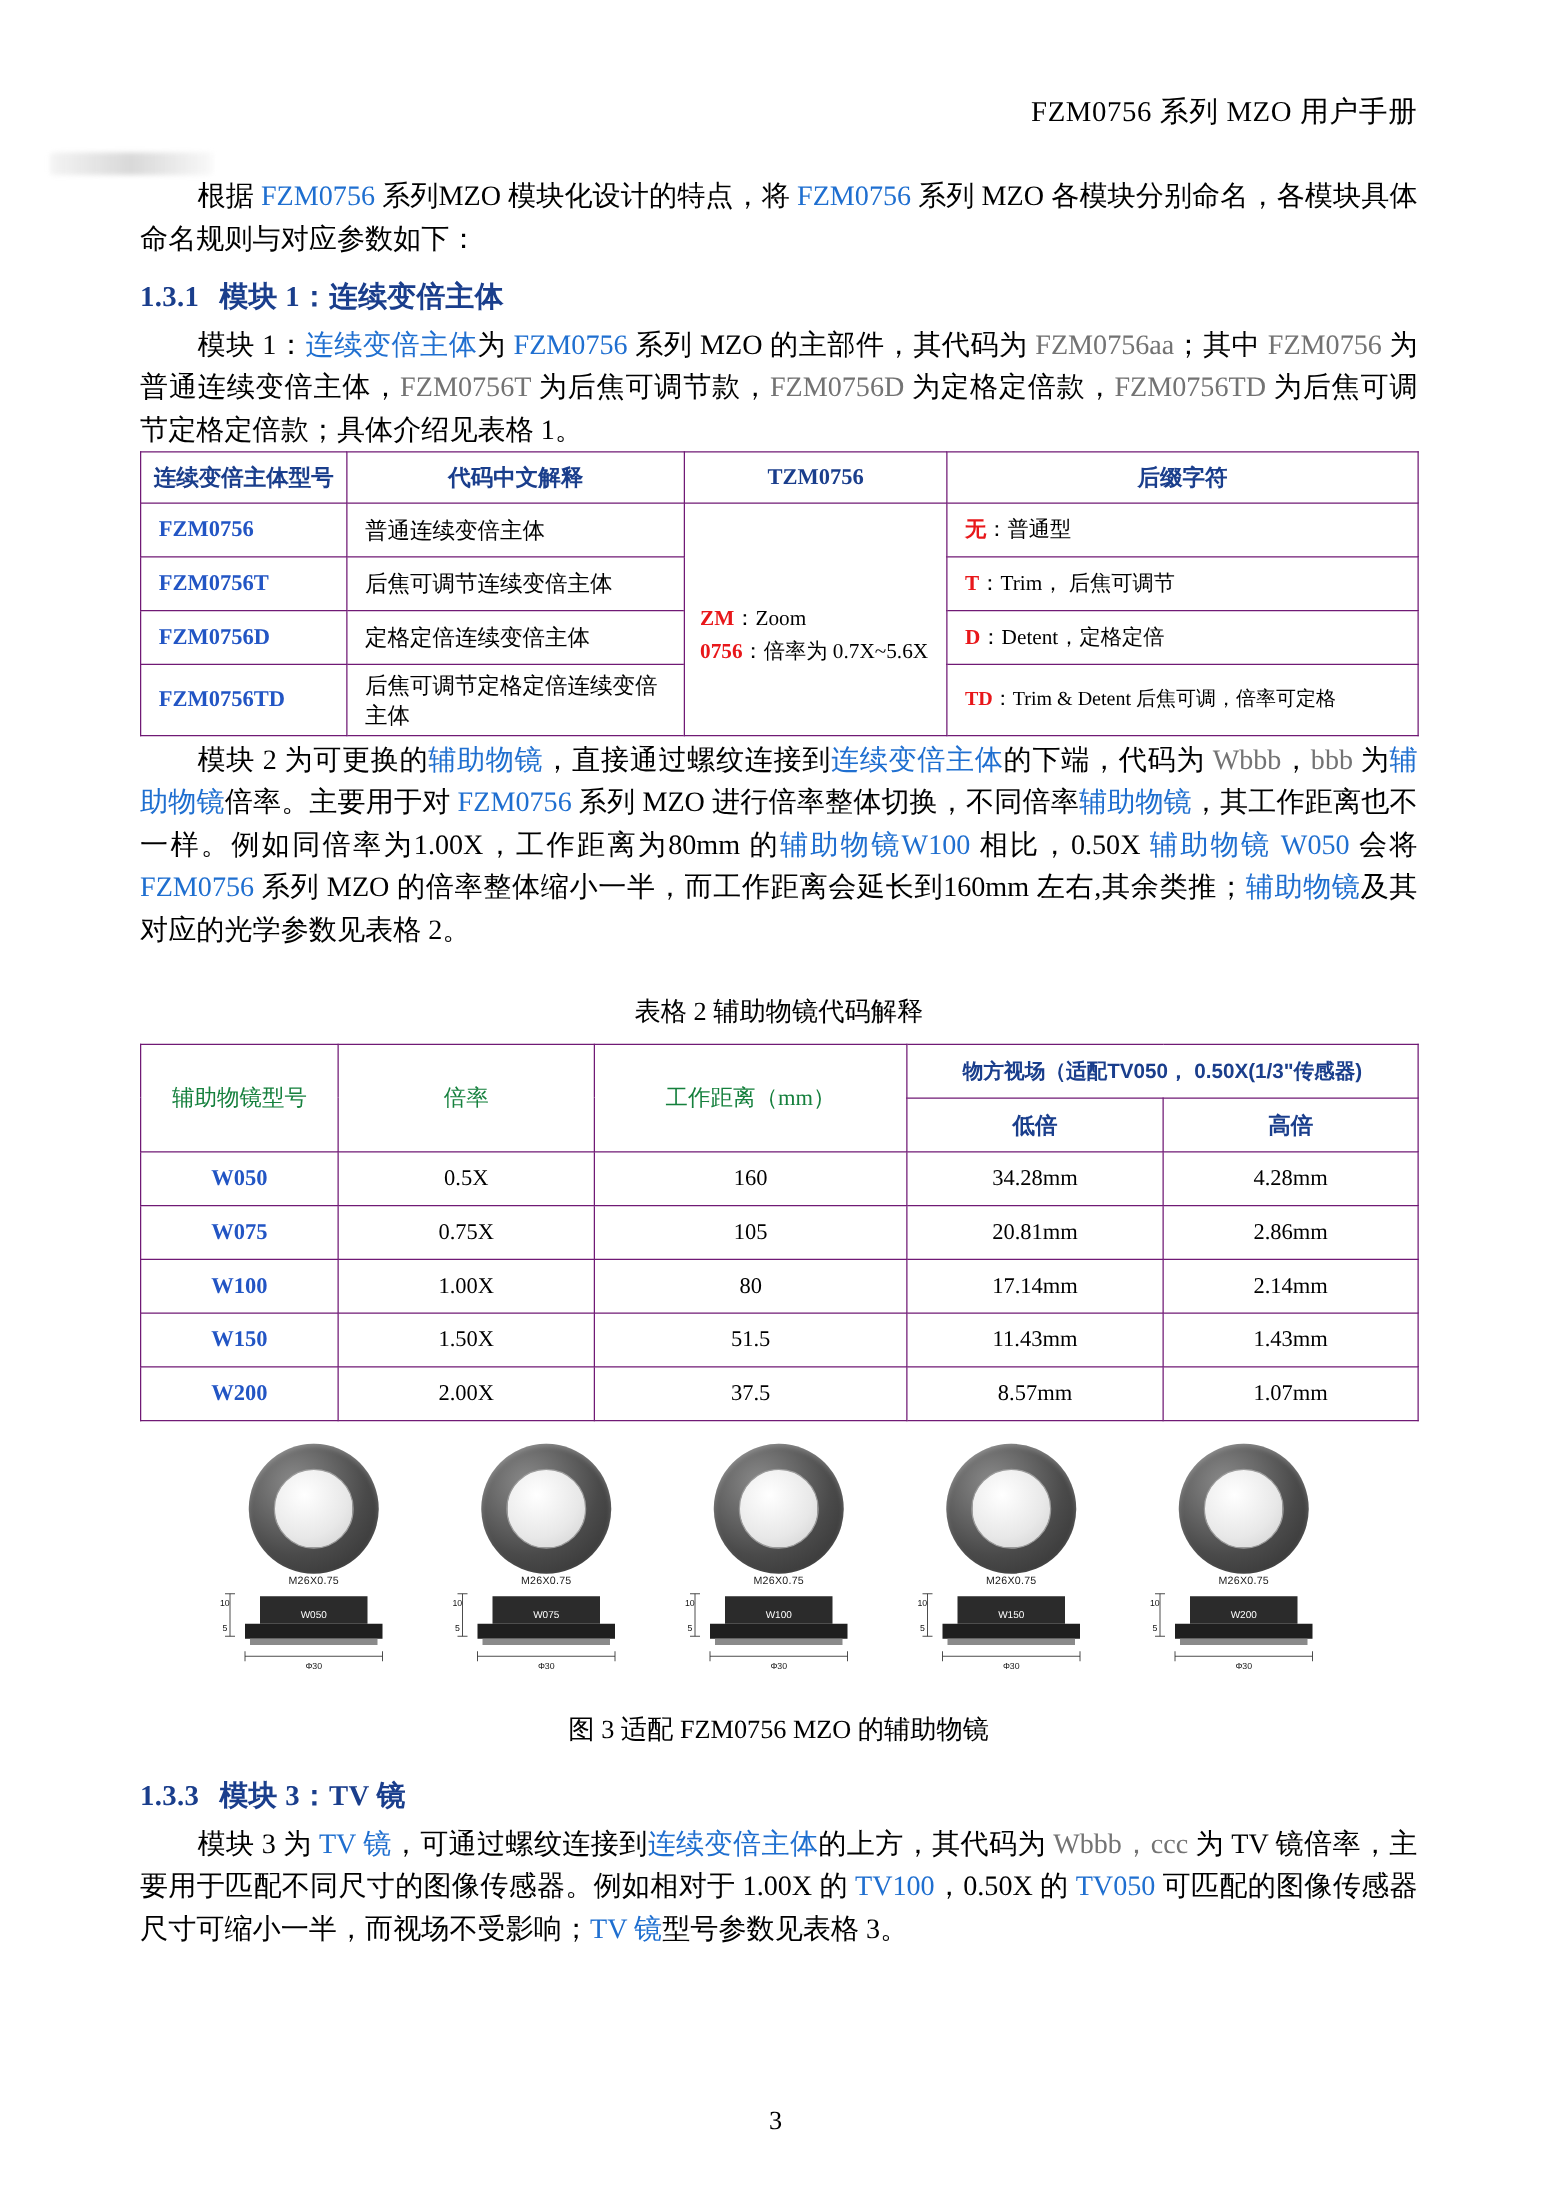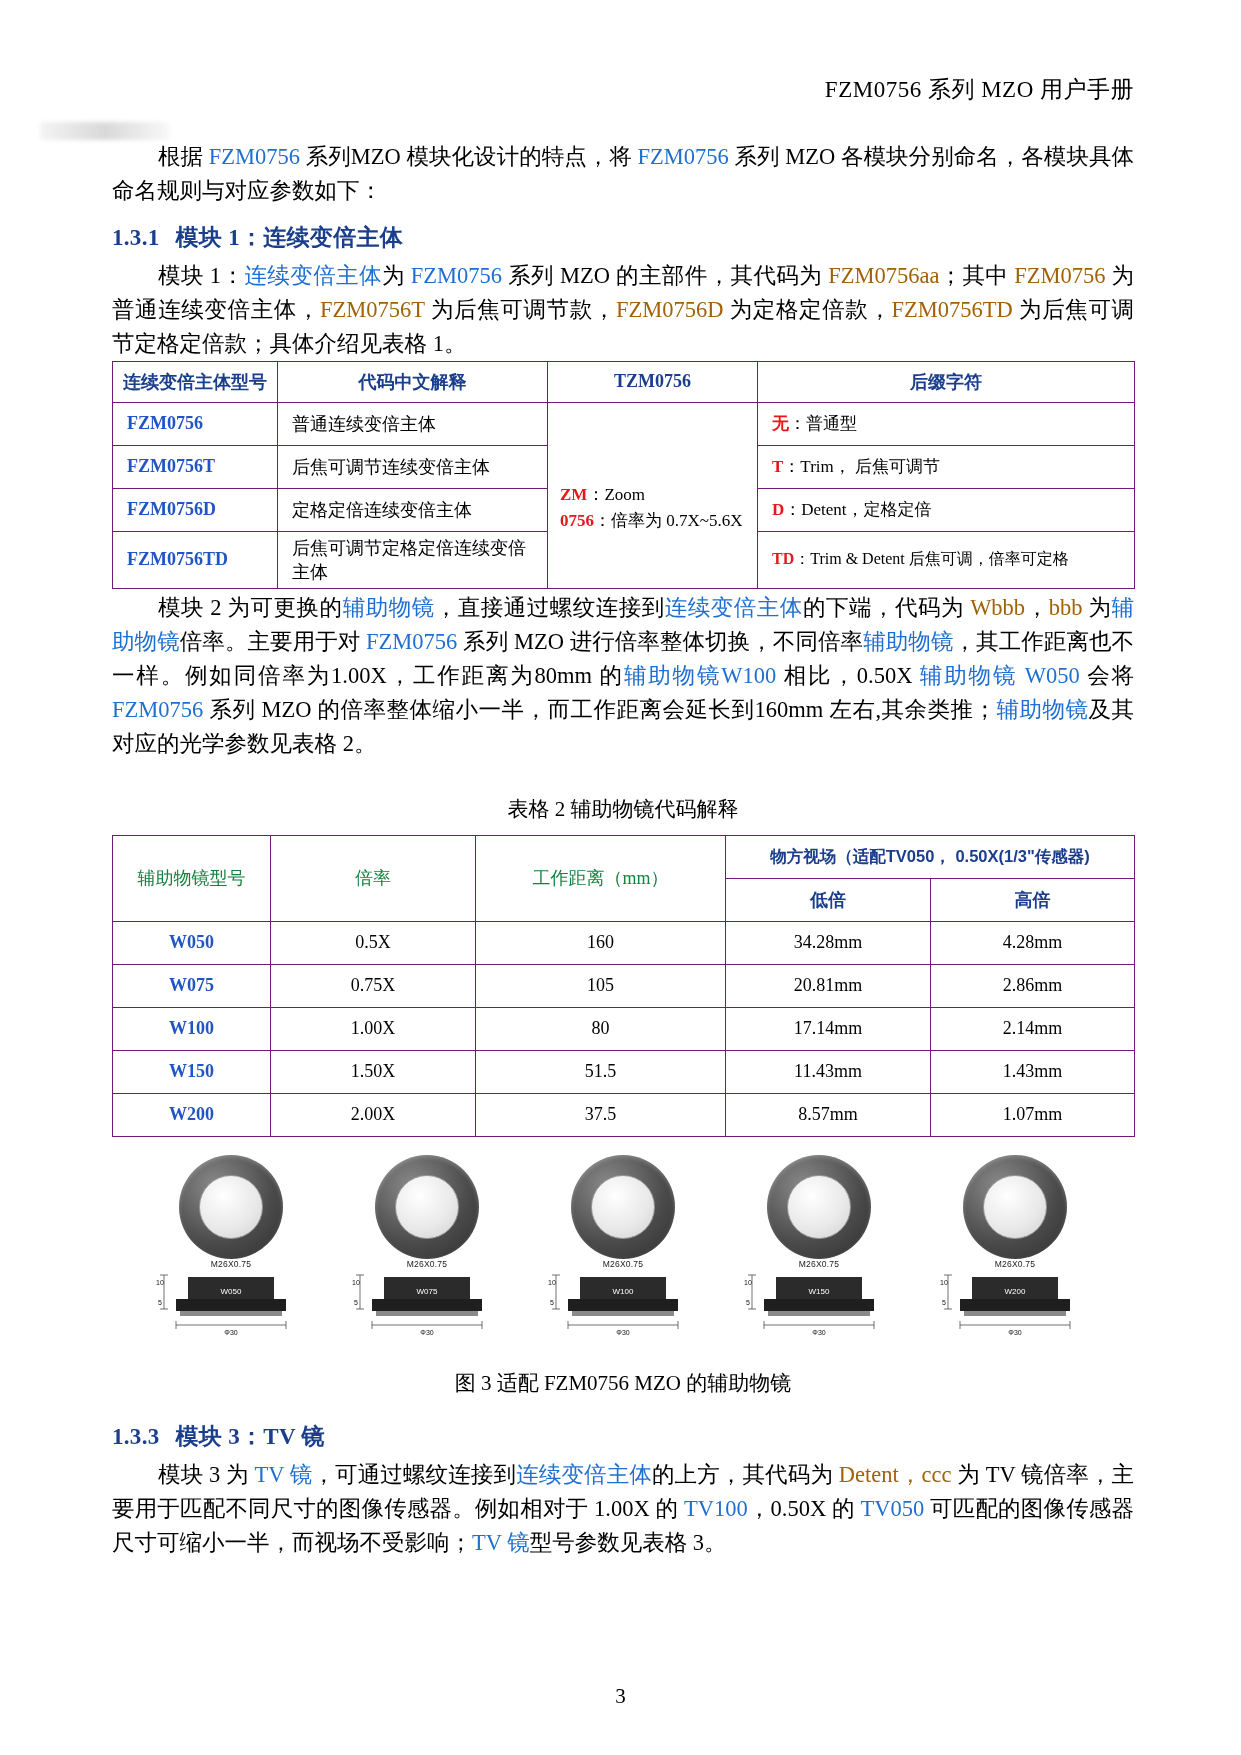--- a/index.html
+++ b/index.html
@@ -50,21 +50,21 @@
   
   p.body {
     font-size: 22.5px;
     line-height: 34px;
     margin: 0;
     text-align: justify;
     text-justify: inter-ideograph;
   }
   .indent { text-indent: 46px; }
   .blue { color: #1f6fd0; }
-  .red  { color: #a16207; }
+  .red  { color: #737373; }
 
   h3.sect {
     font-size: 23px;
     font-weight: bold;
     color: #1a3e8c;
     margin: 14px 0 6px 0;
     letter-spacing: 0.3px;
   }
   h3.sect .num { color: #1a3e8c; margin-right: 16px; }
 
@@ -137,21 +137,21 @@
     color: #2255c4;
     font-weight: bold;
   }
   #table2 td.val { font-size: 18px; }
 
   
   .figure-wrap {
     margin-top: 18px;
     display: flex;
     justify-content: center;
-    gap: 16px;
+    gap: 6px;
   }
   .lens-unit { width: 180px; }
   .lens-top { display: flex; justify-content: center; }
   .lens-ring {
     width: 104px; height: 104px;
     border-radius: 50%;
     background: radial-gradient(circle at 35% 30%, #8a8a8a, #4a4a4a 58%, #2e2e2e 100%);
     display: flex; align-items: center; justify-content: center;
     box-shadow: inset 0 2px 4px rgba(255,255,255,0.25);
   }
@@ -449,20 +449,20 @@
 
     </div>
 
     <div class="fig-caption" style="margin-top:30px;">图 3 适配 FZM0756 MZO 的辅助物镜</div>
 
     <h3 class="sect" style="margin-top:24px;">
       <span class="num">1.3.3</span><span>模块 3：TV 镜</span>
     </h3>
 
     <p class="body indent">
-      <span>模块 3 为 </span><span class="blue">TV 镜</span><span>，可通过螺纹连接到</span><span class="blue">连续变倍主体</span><span>的上方，其代码为 </span><span class="red">Detent，ccc</span><span> 为 TV 镜倍率，主要用于匹配不同尺寸的图像传感器。例如相对于 1.00X 的 </span><span class="blue">TV100</span><span>，0.50X 的 </span><span class="blue">TV050</span><span> 可匹配的图像传感器尺寸可缩小一半，而视场不受影响；</span><span class="blue">TV 镜</span><span>型号参数见表格 3。</span>
+      <span>模块 3 为 </span><span class="blue">TV 镜</span><span>，可通过螺纹连接到</span><span class="blue">连续变倍主体</span><span>的上方，其代码为 </span><span class="red">Wbbb，ccc</span><span> 为 TV 镜倍率，主要用于匹配不同尺寸的图像传感器。例如相对于 1.00X 的 </span><span class="blue">TV100</span><span>，0.50X 的 </span><span class="blue">TV050</span><span> 可匹配的图像传感器尺寸可缩小一半，而视场不受影响；</span><span class="blue">TV 镜</span><span>型号参数见表格 3。</span>
     </p>
 
   </div>
 
   <div class="page-num">3</div>
 
 </div>
 
 </body></html>

